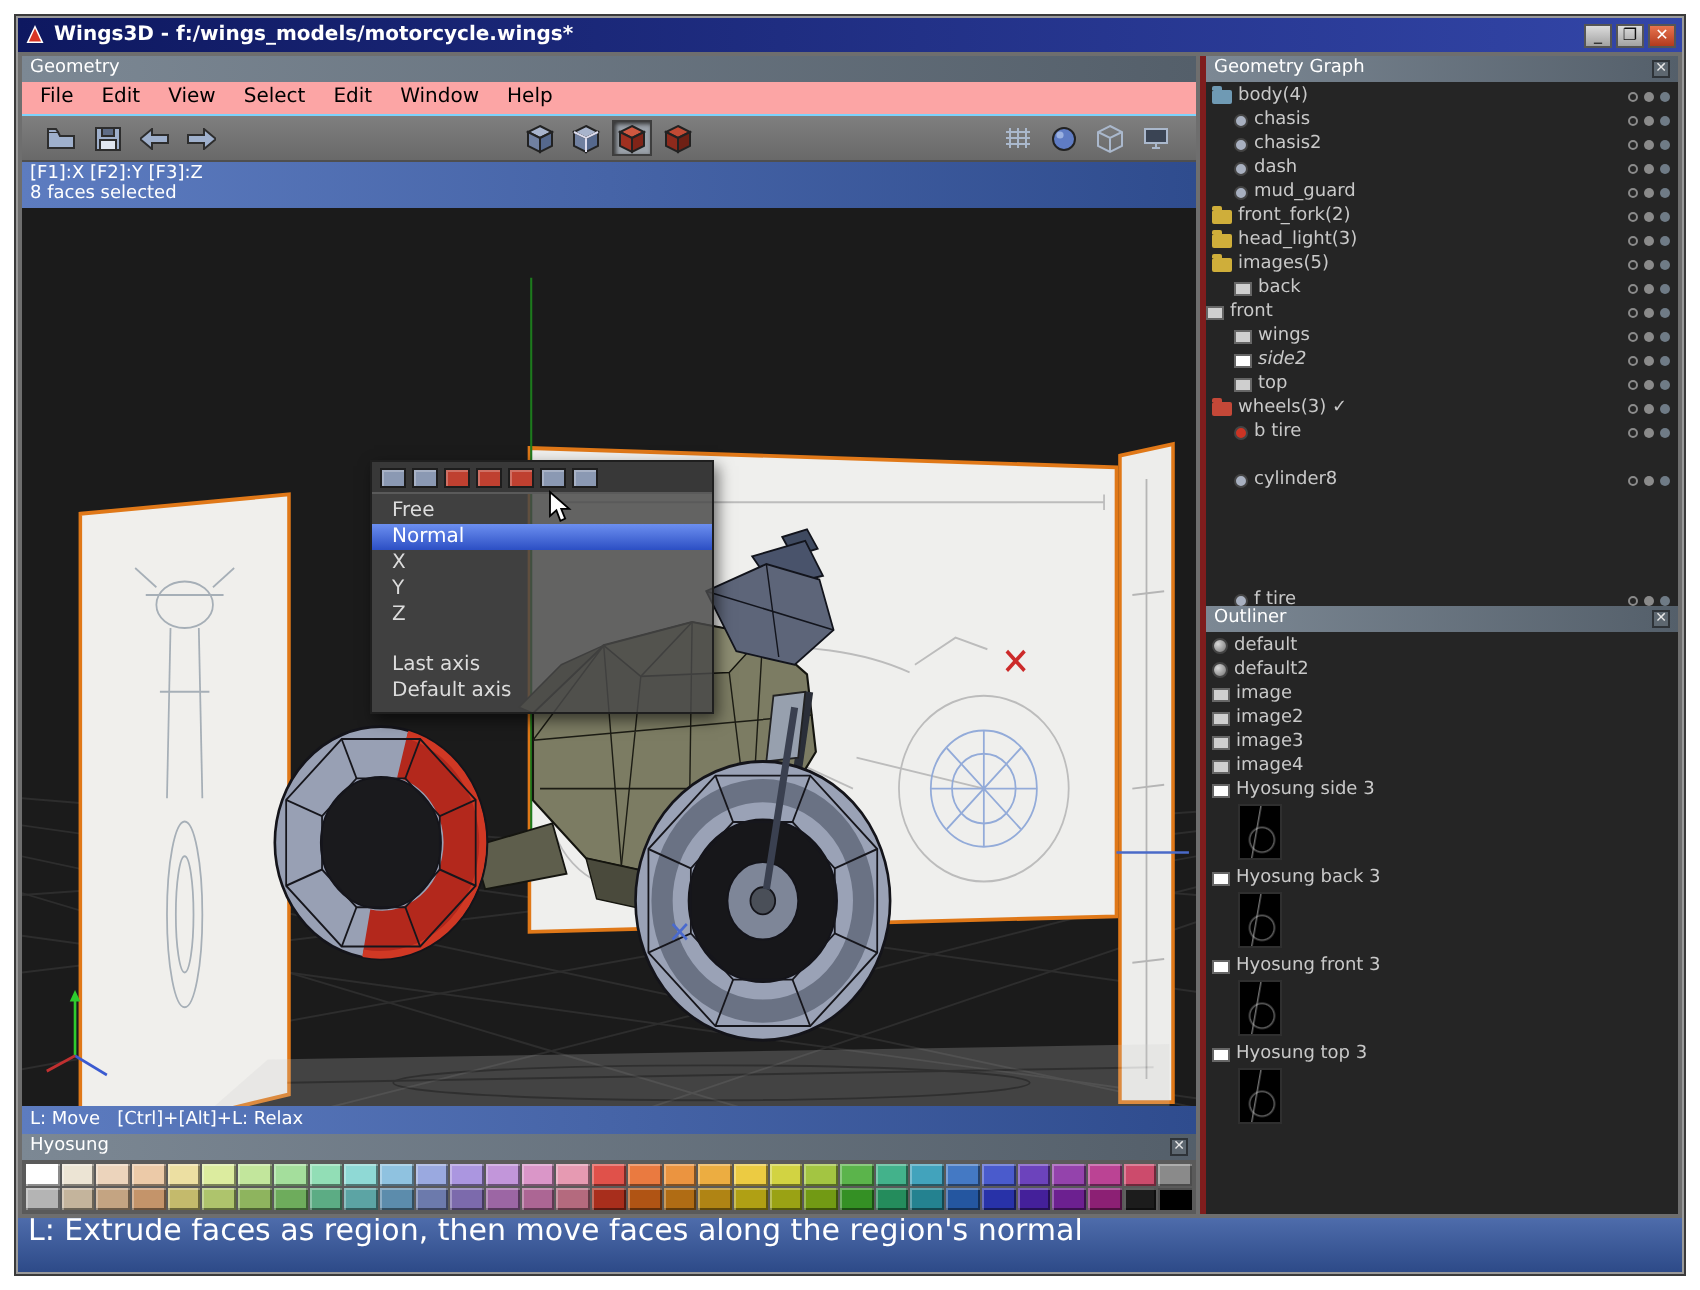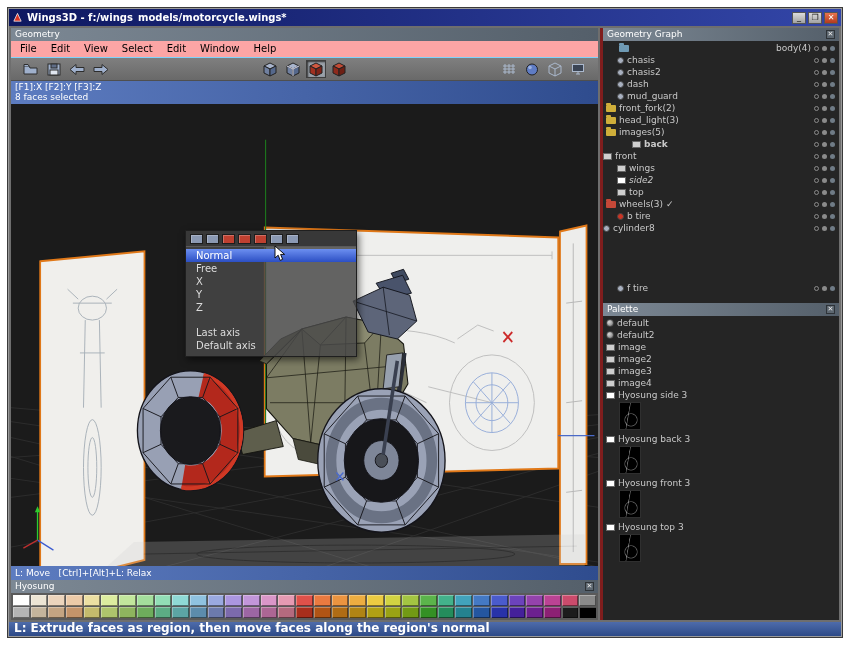--- a/index.html
+++ b/index.html
@@ -41,23 +41,23 @@
     padding:0 10px; }
   .tb-group { display:flex; align-items:center; gap:3px; }
   .tb-btn { width:20px; height:18px; display:flex; align-items:center; justify-content:center; }
   .tb-btn.active { background:#9aa1a9; border:1px solid #3e3e3e; box-shadow:inset 1px 1px 2px #333; }
 
   
   .infobar { height:23px; flex:none; background:linear-gradient(90deg,#5d7cc0,#2f4c8e);
     color:#fff; font-size:9px; padding:1px 4px; line-height:10px; }
   .movebar { height:14px; flex:none; background:linear-gradient(90deg,#5d7cc0,#2f4c8e);
     color:#fff; font-size:9px; line-height:14px; padding:0 4px; white-space:pre; }
-  .statusbar { height:14px; flex:none; background:linear-gradient(180deg,#4e6cab,#2d4a88);
-    color:#fff; font-size:12px; line-height:13px; padding:0 5px; display:flex; gap:26px;
-    white-space:nowrap; overflow:hidden;font-weight:bold; }
+  .statusbar { height:27px; flex:none; background:linear-gradient(180deg,#4e6cab,#2d4a88);
+    color:#fff; font-size:15px; line-height:13px; padding:0 5px; display:flex; gap:26px;
+    white-space:nowrap; overflow:hidden; }
 
   
   .viewport { flex:1; position:relative; min-height:0; background:#1b1b1b; overflow:hidden; }
   .viewport svg.scene { position:absolute; inset:0; width:100%; height:100%; }
 
   
   .popup { position:absolute; left:174px; top:126px; width:172px;
     background:rgba(72,72,72,0.84); border:1px solid #1f1f1f;
     box-shadow:2px 3px 7px rgba(0,0,0,0.55); }
   .popup-iconbar { height:16px; background:#383838; border-bottom:1px solid #5a5a5a;
@@ -391,22 +391,22 @@
           <div class="popup-iconbar">
               <span class="cm-icon" style="background: rgb(139, 153, 179);"></span>
               <span class="cm-icon" style="background: rgb(139, 153, 179);"></span>
               <span class="cm-icon" style="background: rgb(191, 64, 48);"></span>
               <span class="cm-icon" style="background: rgb(191, 64, 48);"></span>
               <span class="cm-icon" style="background: rgb(191, 64, 48);"></span>
               <span class="cm-icon" style="background: rgb(139, 153, 179);"></span>
               <span class="cm-icon" style="background: rgb(139, 153, 179);"></span>
             </div>
           <div class="popup-items">
+              <div class="popup-item">Free</div>
               <div class="popup-item selected">Normal</div>
-              <div class="popup-item">Free</div>
               <div class="popup-item">X</div>
               <div class="popup-item">Y</div>
               <div class="popup-item">Z</div>
               <div class="popup-sep"></div>
               <div class="popup-item">Last axis</div>
               <div class="popup-item">Default axis</div>
             </div>
           <svg class="cursor" viewBox="0 0 12 17">
             <path d="M1,1 L1,13 L4.2,10.2 L6.2,15.4 L8.6,14.3 L6.6,9.4 L10.6,9.4 Z" fill="#fff" stroke="#000" stroke-width="0.9"></path>
           </svg>
@@ -488,21 +488,21 @@
           <span class="swatch" style="background: rgb(0, 0, 0);"></span>
         </div>
     </div>
 
     <div class="right-col">
       <div class="panel-header">
         <span class="ph-label">Geometry Graph</span>
         <span class="panel-x">✕</span>
       </div>
       <div class="gg-list">
-          <div class="gg-row" style="padding-left: 16px; text-align: right;">
+          <div class="gg-row" style="padding-left: 3px;">
             <span class="ic folder-blue"></span>
             <span class="gg-label">body(4)</span>
             <span class="tg ring"></span>
             <span class="tg dot"></span>
             <span class="tg dot2"></span>
           </div>
           <div class="gg-row" style="padding-left: 14px;">
             <span class="ic object"></span>
             <span class="gg-label">chasis</span>
             <span class="tg ring"></span>
@@ -544,21 +544,21 @@
             <span class="tg dot"></span>
             <span class="tg dot2"></span>
           </div>
           <div class="gg-row" style="padding-left: 3px;">
             <span class="ic folder-yellow"></span>
             <span class="gg-label">images(5)</span>
             <span class="tg ring"></span>
             <span class="tg dot"></span>
             <span class="tg dot2"></span>
           </div>
-          <div class="gg-row" style="padding-left: 29px; font-weight: bold;">
+          <div class="gg-row" style="padding-left: 14px;">
             <span class="ic image"></span>
             <span class="gg-label">back</span>
             <span class="tg ring"></span>
             <span class="tg dot"></span>
             <span class="tg dot2"></span>
           </div>
           <div class="gg-row" style="padding-left: 0;">
             <span class="ic image"></span>
             <span class="gg-label">front</span>
             <span class="tg ring"></span>
@@ -593,38 +593,38 @@
             <span class="tg dot"></span>
             <span class="tg dot2"></span>
           </div>
           <div class="gg-row" style="padding-left: 14px;">
             <span class="ic object-selected"></span>
             <span class="gg-label">b tire</span>
             <span class="tg ring"></span>
             <span class="tg dot"></span>
             <span class="tg dot2"></span>
           </div>
-          <div class="gg-row" style="">
+          <div class="gg-row" style="padding-left: 14px; margin-top: 12px;">
             <span class="ic object"></span>
             <span class="gg-label">cylinder8</span>
             <span class="tg ring"></span>
             <span class="tg dot"></span>
             <span class="tg dot2"></span>
           </div>
           <div class="gg-row" style="padding-left: 14px; margin-top: 48px;">
             <span class="ic object"></span>
             <span class="gg-label">f tire</span>
             <span class="tg ring"></span>
             <span class="tg dot"></span>
             <span class="tg dot2"></span>
           </div>
         </div>
 
       <div class="panel-header">
-        <span class="ph-label">Palette</span>
+        <span class="ph-label">Outliner</span>
         <span class="panel-x">✕</span>
       </div>
       <div class="outliner-content">
           <div class="gg-row" style="padding-left: 3px;">
             <span class="ic material"></span>
             <span class="gg-label">default</span>
           </div>
           <div class="gg-row" style="padding-left: 3px;">
             <span class="ic material"></span>
             <span class="gg-label">default2</span>

